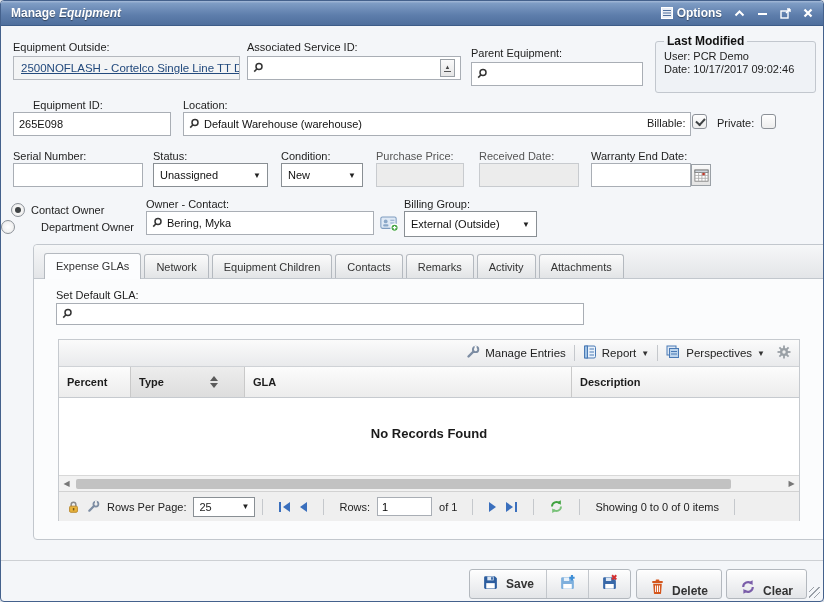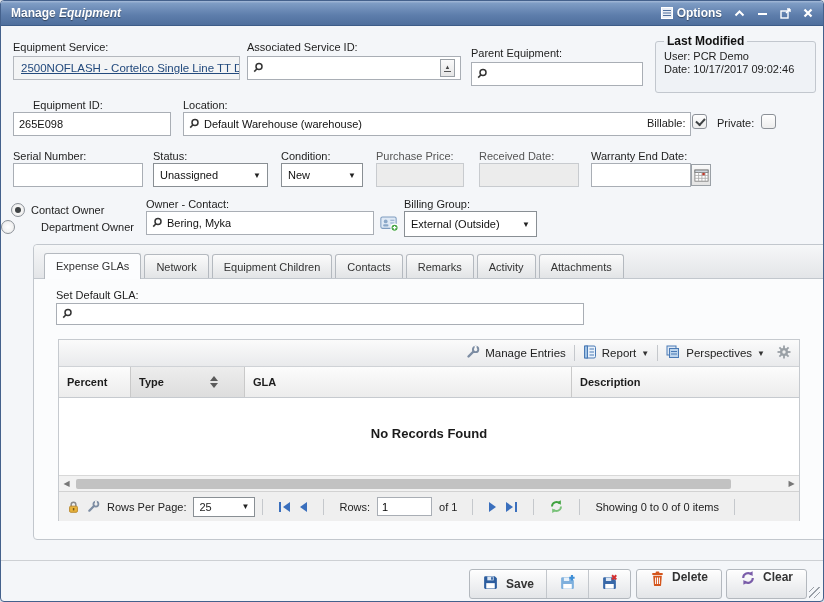--- a/index.html
+++ b/index.html
@@ -103,21 +103,21 @@
   .pgsel .caret { margin-left:auto; font-size:8px; }
   .pginput { width:55px; height:19px; border:1px solid #a9aeb5; font-size:11px; padding:0 4px;
     font-family:inherit; }
   .pgico { display:inline-flex; cursor:pointer; }
 
   
   .footline { position:absolute; left:0; right:0; top:559px; border-top:1px solid #cdd0d4; }
   .btn, .btn-group { position:absolute; top:568px; height:30px;
     background:linear-gradient(#fefefe,#e3e5e8); border:1px solid #b3b8be; border-radius:3px;
     box-shadow:inset 0 1px 0 #fff; }
-  .btn { display:flex; align-items:flex-start; gap:7px; padding:0 13px; font-size:12px;
+  .btn { display:flex; align-items:flex-end; gap:7px; padding:0 13px; font-size:12px;
     font-weight:bold; color:#333; cursor:pointer; }
   .btn-group { display:flex; align-items:stretch; padding:0; }
   .seg { display:flex; align-items:center; gap:7px; padding:0 12px; font-size:12px;
     font-weight:bold; color:#333; cursor:pointer; }
   .seg + .seg { border-left:1px solid #c3c7cc; }
   .resize-handle { position:absolute; right:3px; bottom:3px; width:11px; height:11px;
     background:repeating-linear-gradient(135deg, transparent 0 3px, #9aa0a8 3px 4px); cursor:nwse-resize; }
 </style>
 </head>
 <body>
@@ -156,21 +156,21 @@
             </svg>
       </span>
       <span class="tb-ico">
         <svg width="10" height="10" viewBox="0 0 10 10">
               <path d="M1.5 1.5 L8.5 8.5 M8.5 1.5 L1.5 8.5" stroke="#fff" stroke-width="2.2"></path>
             </svg>
       </span>
     </div>
   </div>
 
-  <div class="lbl" style="left:12px; top:40px;">Equipment Service:</div>
+  <div class="lbl" style="left:12px; top:40px;">Equipment Outside:</div>
   <div class="catalog-box" style="left:12px; top:55px; width:227px;">
     <a href="#">2500NOFLASH - Cortelco Single Line TT D...</a>
   </div>
 
   <div class="lbl" style="left:246px; top:40px;">Associated Service ID:</div>
   <div class="lookup" style="left:246px; top:55px; width:214px;">
     <span><svg width="11" height="11" viewBox="0 0 11 11">
             <circle cx="6" cy="4.6" r="3" fill="none" stroke="#333" stroke-width="1.5"></circle>
             <line x1="3.8" y1="7" x2="1.2" y2="9.6" stroke="#333" stroke-width="1.6"></line>
           </svg></span>

